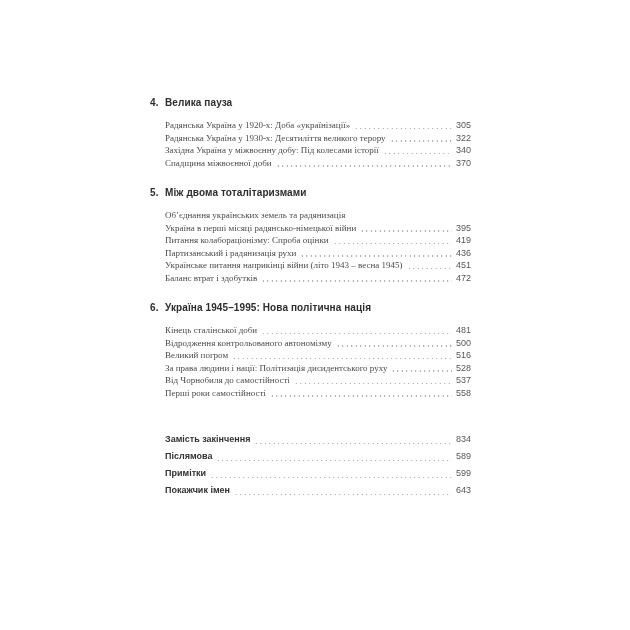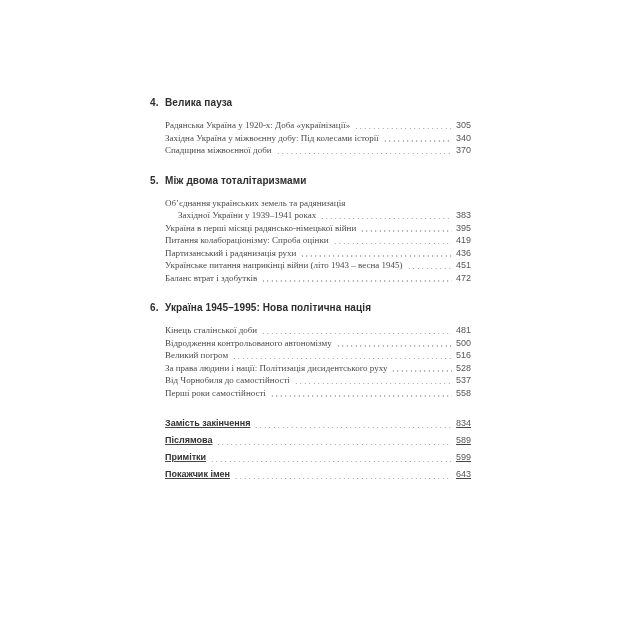--- a/index.html
+++ b/index.html
@@ -66,23 +66,22 @@
     min-width: 8px;
   }
   .pagenum {
     flex: 0 0 auto;
     color: #565656;
     text-align: left;
     min-width: 17px;
     white-space: nowrap;
   }
   .backmatter {
-    margin-top: 16px;
+    margin-top: 32px;
     padding-left: 15px;
-    text-decoration: underline;
   }
   .bm-row {
     line-height: 17px;
   }
   .bm-title {
     font-weight: bold;
     color: #333333;
     white-space: nowrap;
   }
   .bm-row .dots {
@@ -98,45 +97,45 @@
         <span class="sec-num">4.</span>
         <span class="sec-title">Велика пауза</span>
       </div>
       <div class="items">
         <div class="item-row">
           <span class="item-title">Радянська Україна у 1920-х: Доба «українізації»</span>
           <span class="dots"></span>
           <span class="pagenum">305</span>
         </div>
         <div class="item-row">
+          <span class="item-title">Радянська Україна у 1930-х: Десятиліття великого терору</span>
+          <span class="dots"></span>
+          <span class="pagenum">322</span>
+        </div>
+        <div class="item-row">
           <span class="item-title">Західна Україна у міжвоєнну добу: Під колесами історії</span>
           <span class="dots"></span>
           <span class="pagenum">340</span>
         </div>
         <div class="item-row">
           <span class="item-title">Спадщина міжвоєнної доби</span>
           <span class="dots"></span>
           <span class="pagenum">370</span>
         </div>
       </div>
     </div>
     <div class="toc-section">
       <div class="sec-heading">
         <span class="sec-num">5.</span>
         <span class="sec-title">Між двома тоталітаризмами</span>
       </div>
       <div class="items">
         <div class="item-row line1">
           <span class="item-title">Об’єднання українських земель та радянизація</span>
         </div>
-        <div class="item-row line2">
-          <span class="item-title">Західної України у 1939–1941 роках</span>
-          <span class="dots"></span>
-          <span class="pagenum">383</span>
-        </div>
         <div class="item-row">
           <span class="item-title">Україна в перші місяці радянсько-німецької війни</span>
           <span class="dots"></span>
           <span class="pagenum">395</span>
         </div>
         <div class="item-row">
           <span class="item-title">Питання колабораціонізму: Спроба оцінки</span>
           <span class="dots"></span>
           <span class="pagenum">419</span>
         </div>

